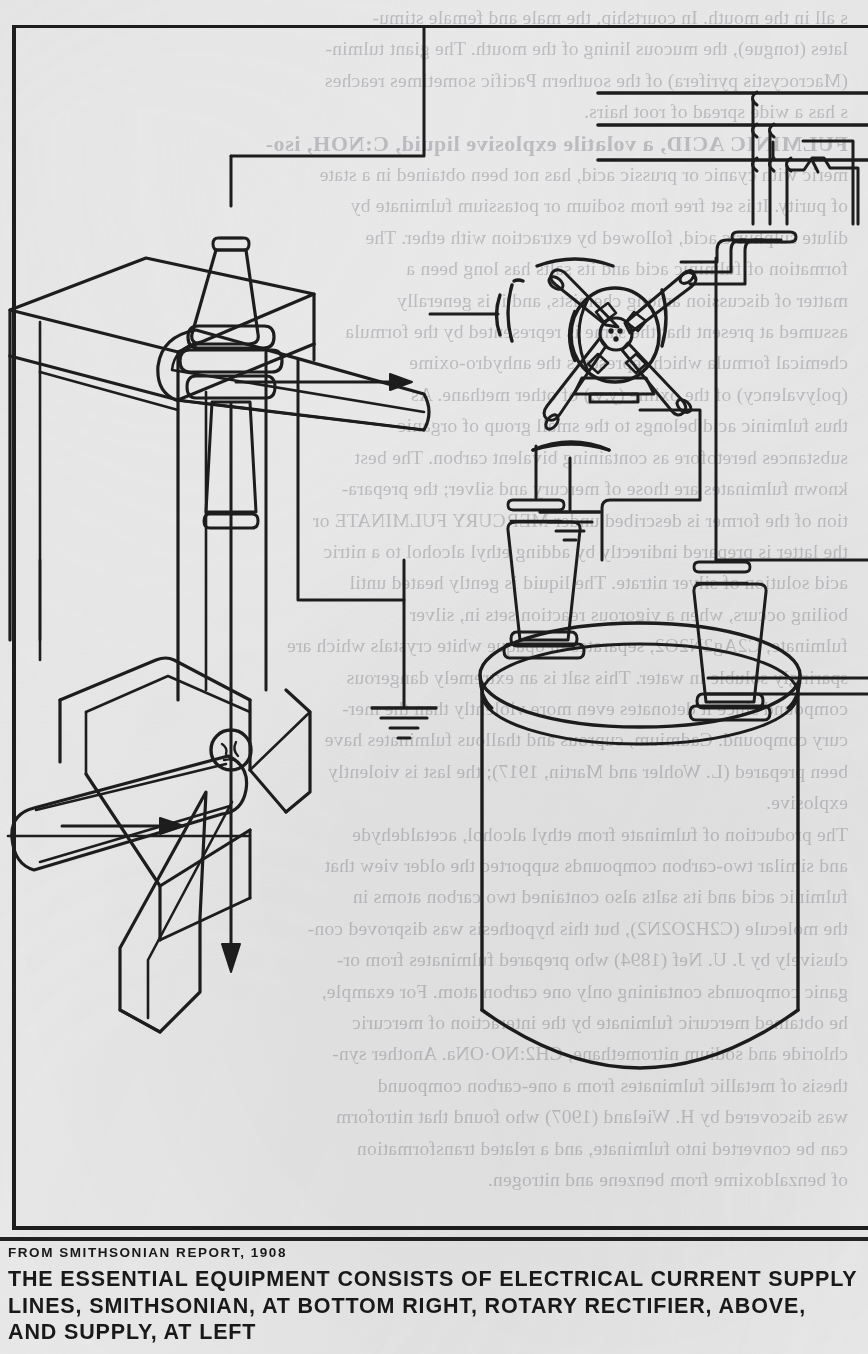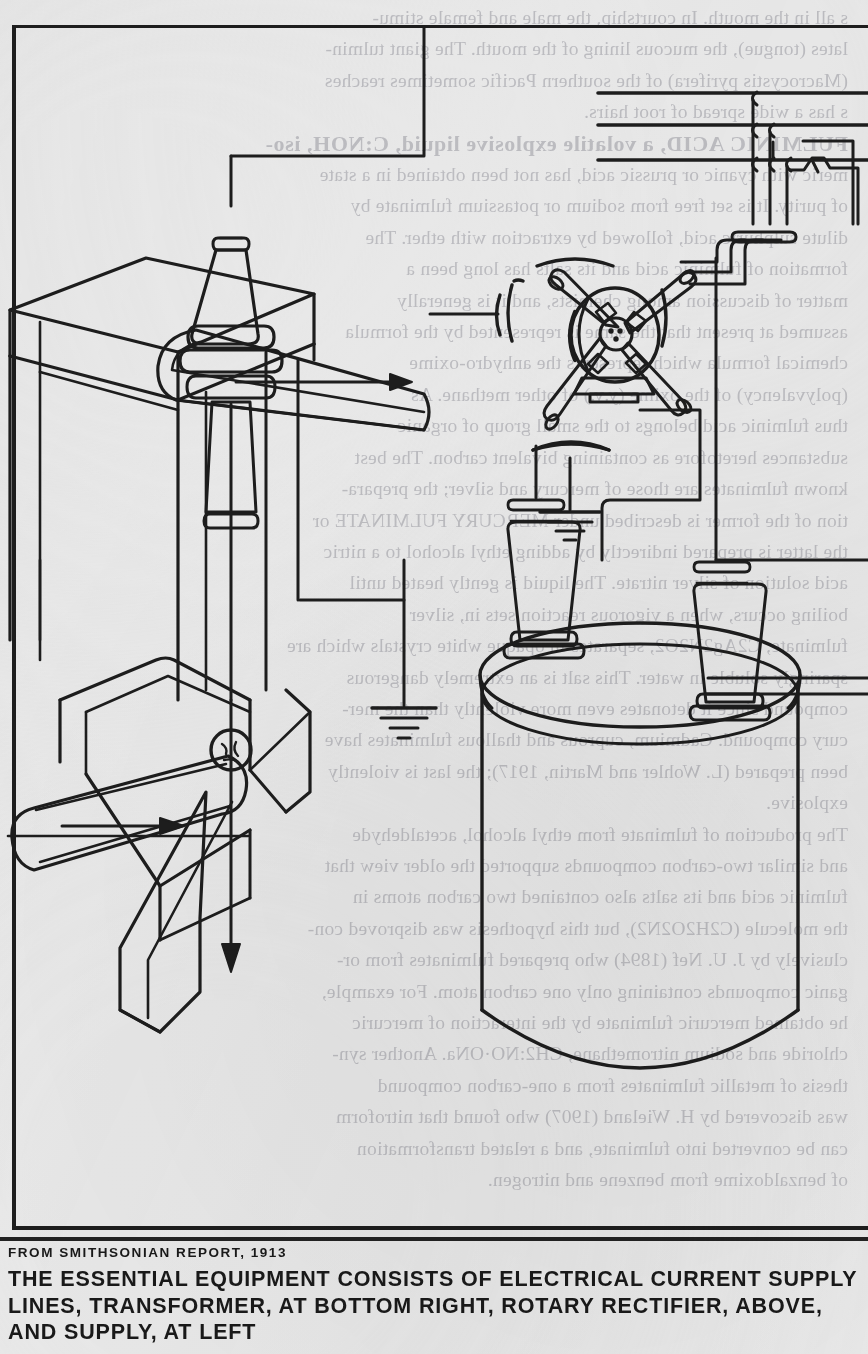--- a/index.html
+++ b/index.html
@@ -383,20 +383,20 @@
       </g>
 
     </svg>
   </div>
 
   <div id="frame"></div>
   <div id="frame-bottom"></div>
   <div id="rule"></div>
 
   <div id="caption">
-    <p class="credit">FROM SMITHSONIAN REPORT, 1913</p>
+    <p class="credit">FROM SMITHSONIAN REPORT, 1908</p>
     <p class="capline">THE ESSENTIAL EQUIPMENT CONSISTS OF ELECTRICAL CURRENT SUPPLY</p>
-    <p class="capline">LINES, TRANSFORMER, AT BOTTOM RIGHT, ROTARY RECTIFIER, ABOVE,</p>
+    <p class="capline">LINES, SMITHSONIAN, AT BOTTOM RIGHT, ROTARY RECTIFIER, ABOVE,</p>
     <p class="capline">AND SUPPLY, AT LEFT</p>
   </div>
 
   <div class="grain"></div>
 </div>
 
 </body></html>

